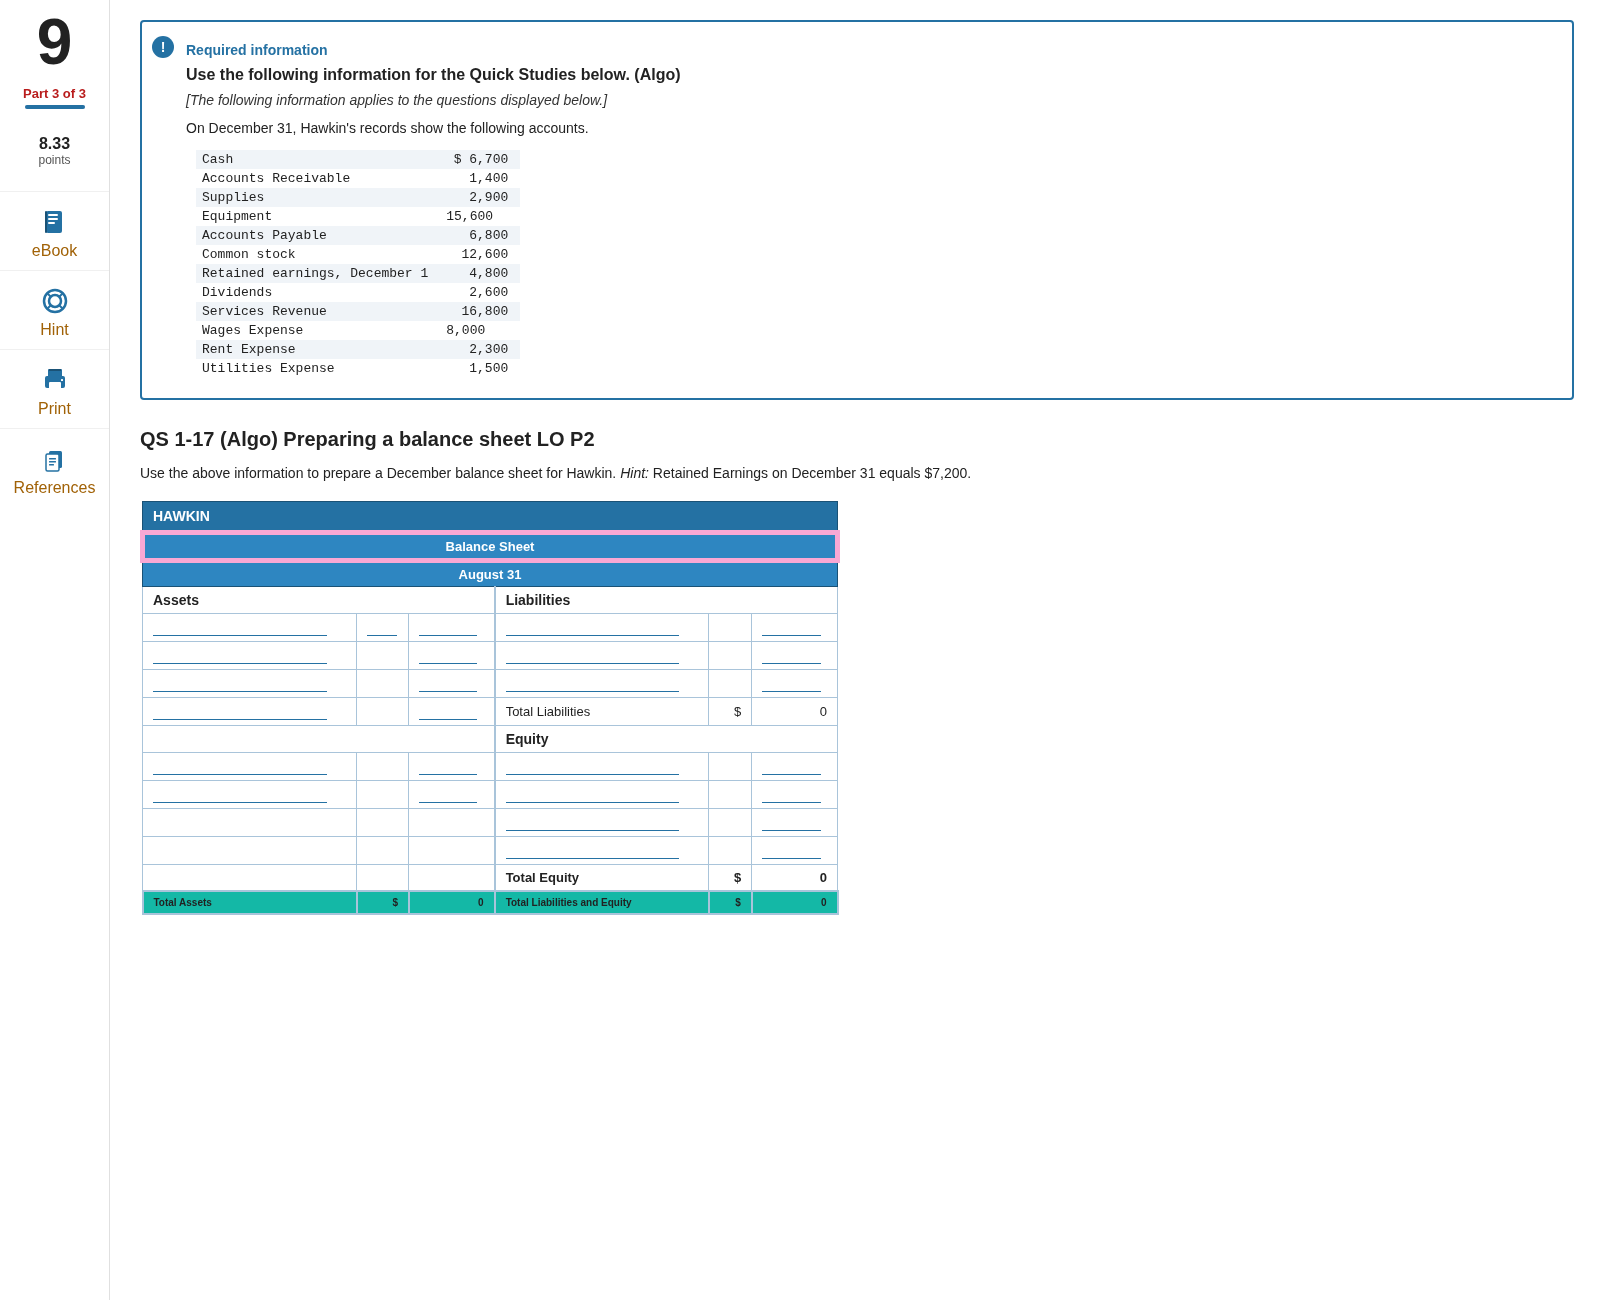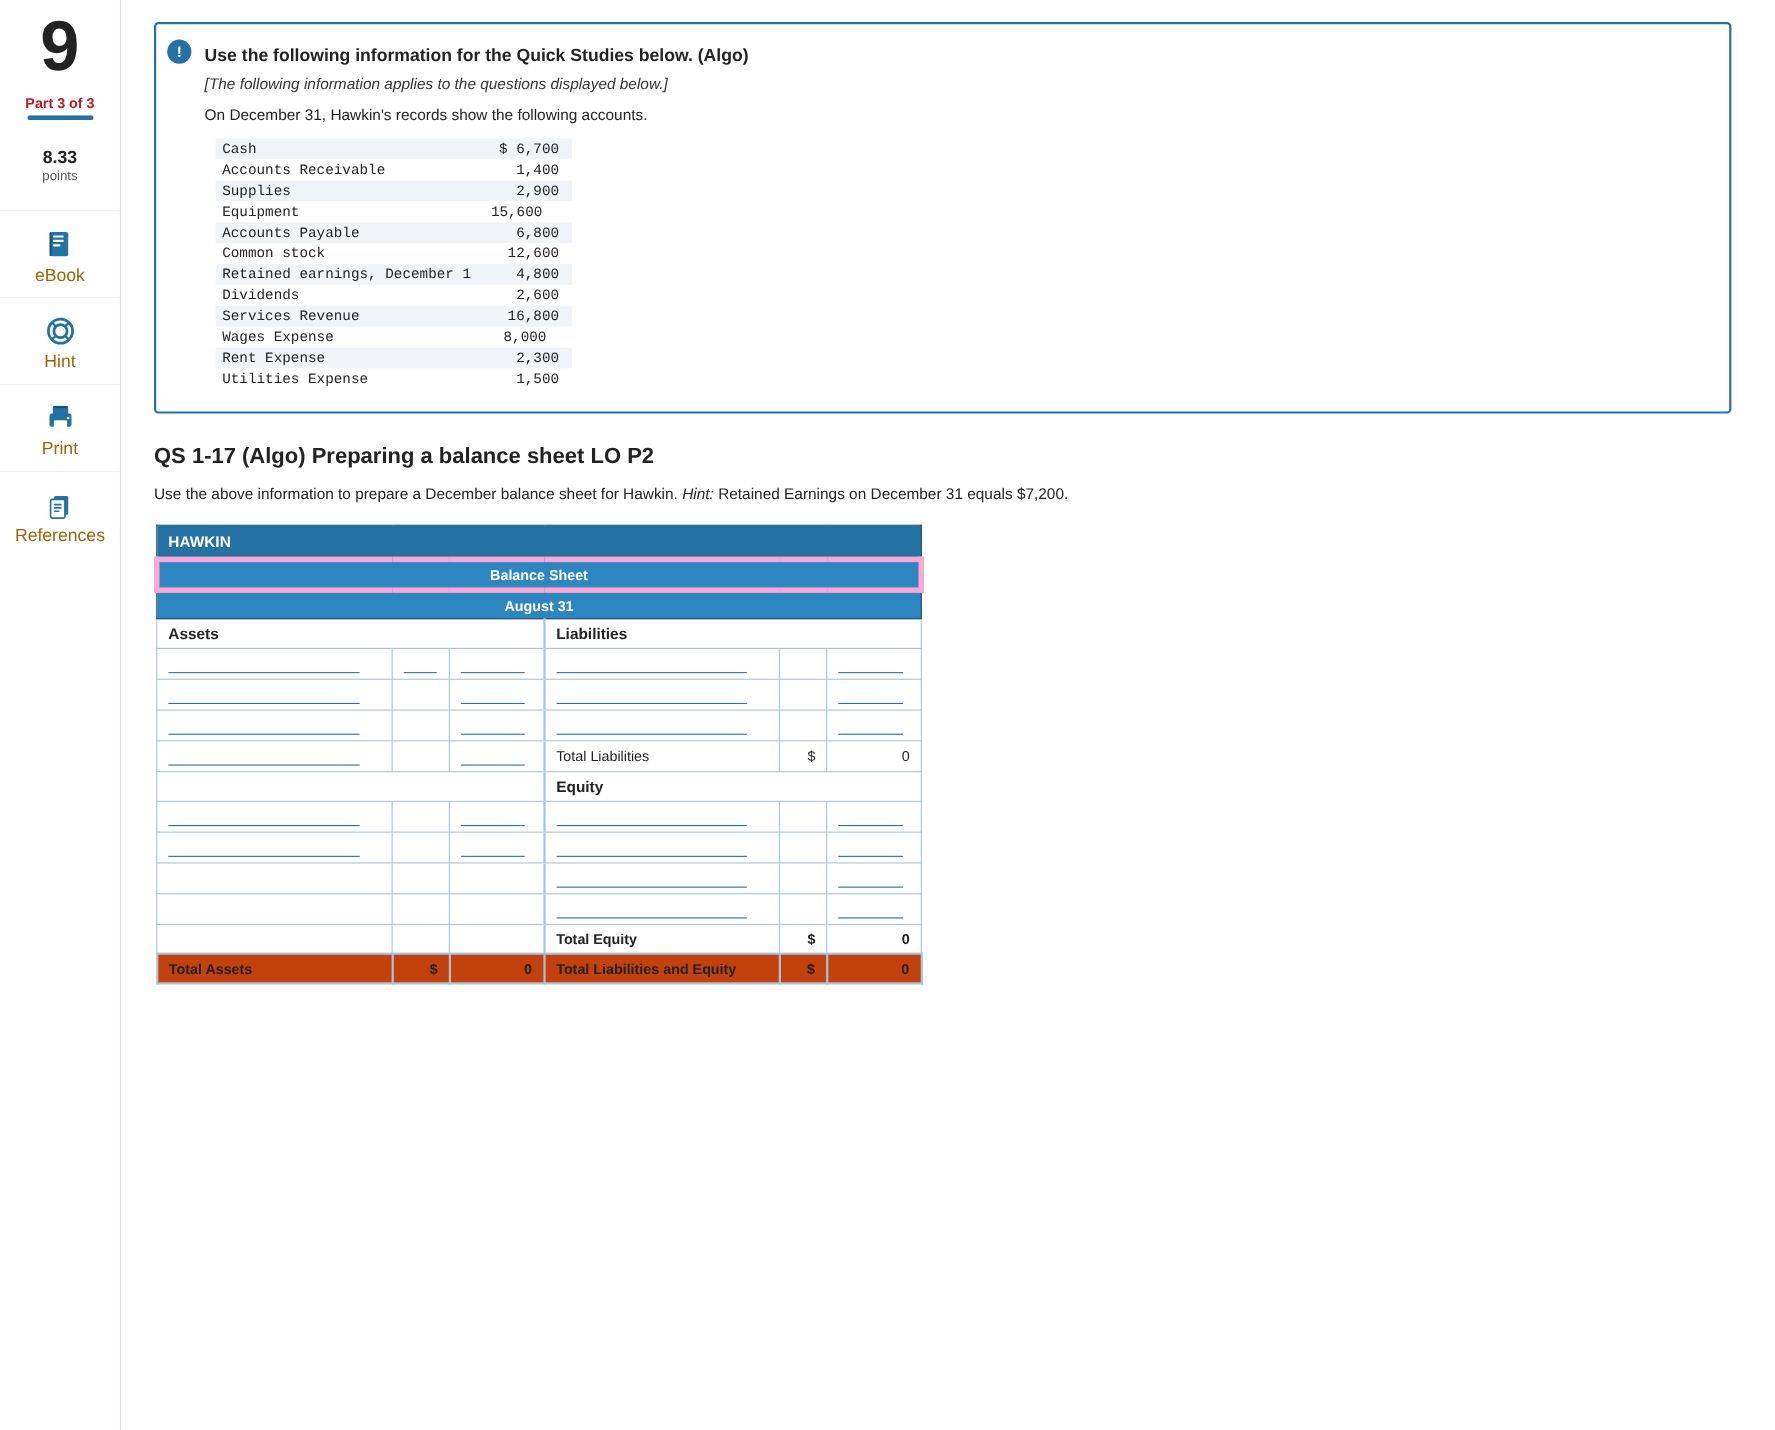--- a/index.html
+++ b/index.html
@@ -233,22 +233,22 @@
       background: transparent;
     }
     .bsheet-total-row td {
       background: #fff;
       font-size: 13px;
       padding: 5px 10px;
       border: 1px solid #a9c4da;
       font-weight: bold;
     }
     .bsheet-grand-total-row td {
-      background: #c2410c;
-      font-size: 13px;
+      background: #14b8a6;
+      font-size: 10px;
       padding: 5px 10px;
       border: 2px solid #a9c4da;
       font-weight: bold;
     }
   </style>
 </head>
 <body>
 
 <div class="page-wrapper">
 
@@ -314,20 +314,21 @@
       <span class="sidebar-item-label">References</span>
     </div>
   </div>
 
   <div class="main-content">
 
     <div class="info-box">
       <div class="info-box-icon">
         <span>!</span>
       </div>
+      <div class="info-box-required">Required information</div>
       <div class="info-box-title">Use the following information for the Quick Studies below. (Algo)</div>
       <div class="info-box-subtitle">[The following information applies to the questions displayed below.]</div>
       <div class="info-box-text">On December 31, Hawkin's records show the following accounts.</div>
 
       <table class="accounts-table">
         <tbody id="accounts-tbody">
             <tr>
               <td>Cash</td>
               <td style="text-align: right;">$ 6,700</td>
             </tr>
@@ -358,21 +359,21 @@
             <tr>
               <td>Dividends</td>
               <td style="text-align: right;">2,600</td>
             </tr>
             <tr>
               <td>Services Revenue</td>
               <td style="text-align: right;">16,800</td>
             </tr>
             <tr>
               <td>Wages Expense</td>
-              <td style="text-align: center;">8,000</td>
+              <td style="text-align: left;">8,000</td>
             </tr>
             <tr>
               <td>Rent Expense</td>
               <td style="text-align: right;">2,300</td>
             </tr>
             <tr>
               <td>Utilities Expense</td>
               <td style="text-align: right;">1,500</td>
             </tr>
           </tbody>

